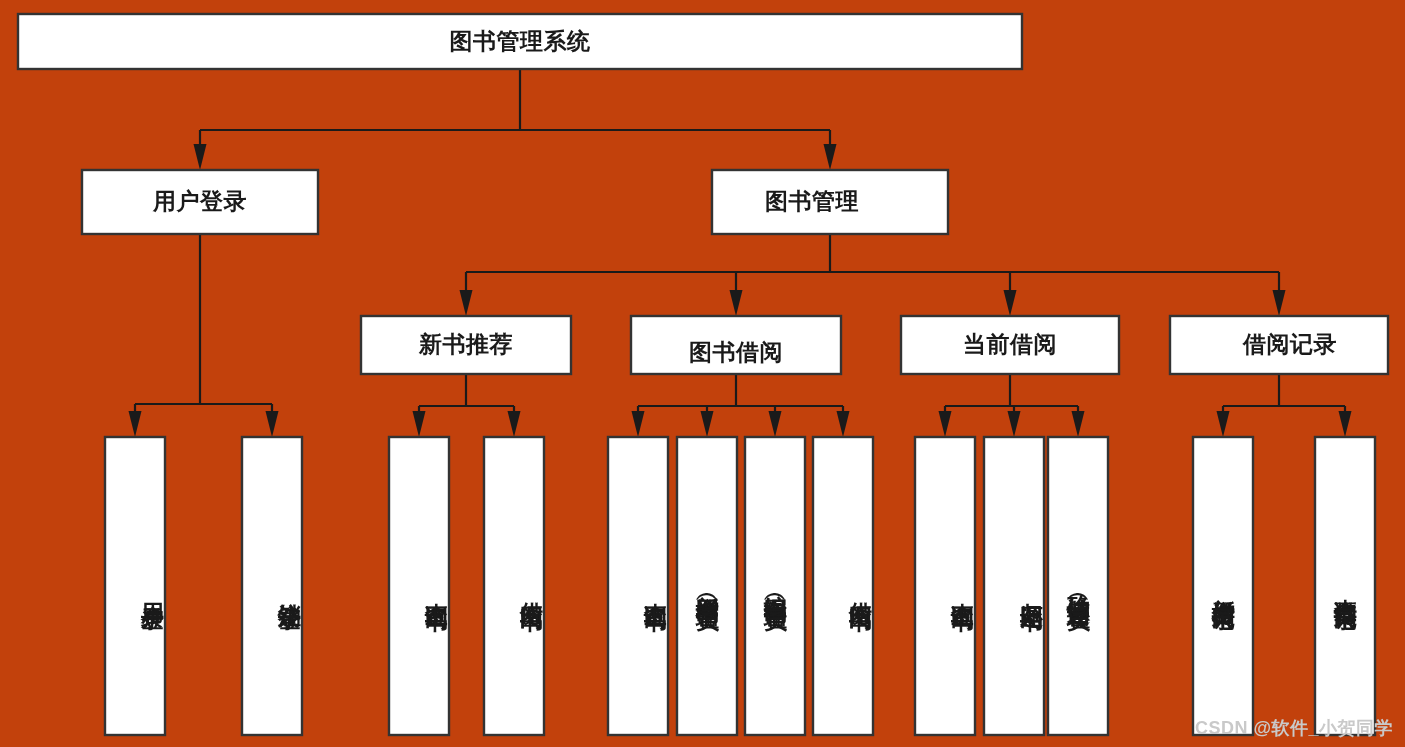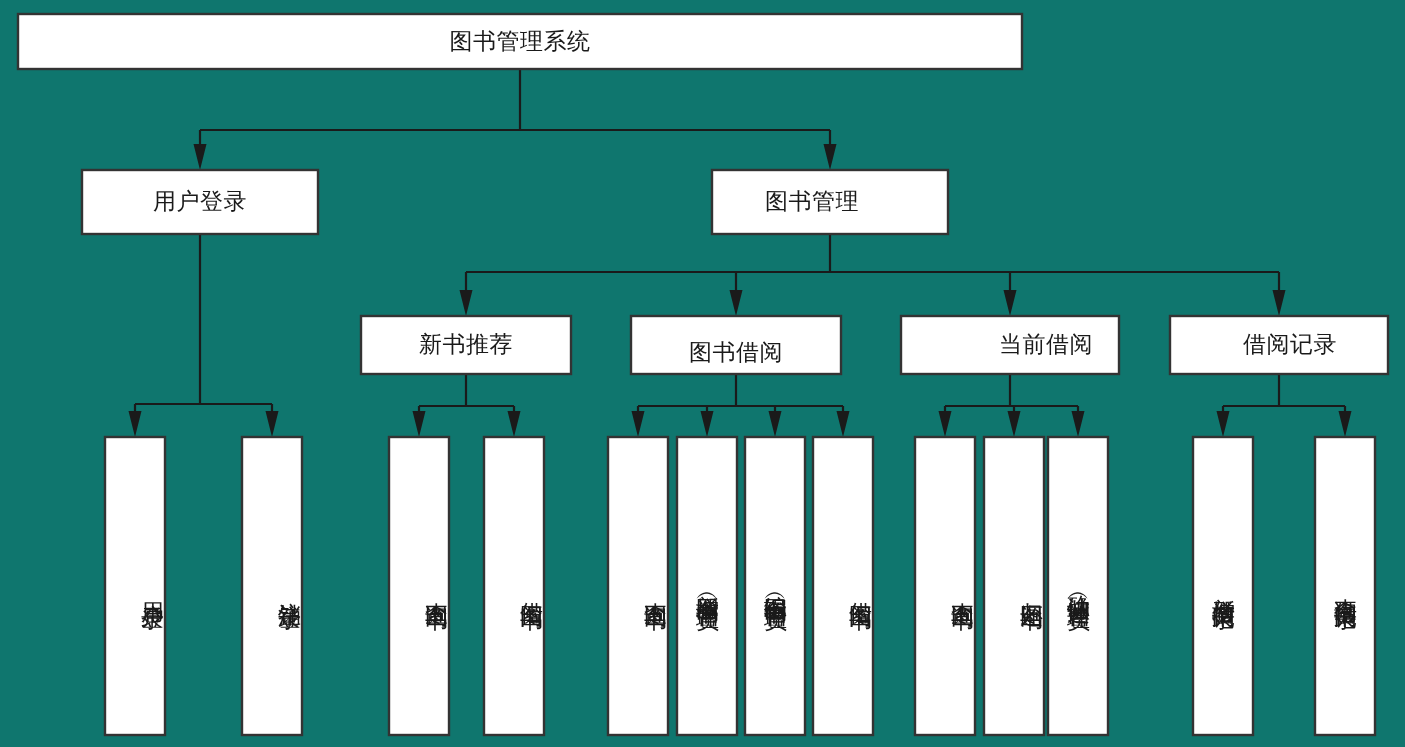--- a/index.html
+++ b/index.html
@@ -8,22 +8,23 @@
     padding: 0;
     background: #ffffff;
   }
   body {
     font-family: "Liberation Sans", "DejaVu Sans", sans-serif;
   }
   #diagram-root {
     position: relative;
     width: 1405px;
     height: 747px;
-    background: #0f766e;
+    background: #c2410c;
     overflow: hidden;
+    font-weight: bold;
   }
   #diagram-svg {
     position: absolute;
     left: 0;
     top: 0;
     width: 1405px;
     height: 747px;
   }
   .node-box {
     fill: #ffffff;
@@ -159,30 +160,31 @@
         <rect x="1315" y="437" width="60" height="298" class="node-box"></rect>
       </g>
   </svg>
 
   <div id="labels-layer">
       <div class="node-label horizontal" style="left: 18px; top: 14px; width: 1004px; height: 55px;">图书管理系统</div>
       <div class="node-label horizontal" style="left: 82px; top: 170px; width: 236px; height: 64px;">用户登录</div>
       <div class="node-label horizontal" style="left: 712px; top: 170px; width: 200px; height: 64px;">图书管理</div>
       <div class="node-label horizontal" style="left: 361px; top: 316px; width: 210px; height: 58px;">新书推荐</div>
       <div class="node-label horizontal" style="left: 631px; top: 316px; width: 210px; height: 74px; text-align: center;">图书借阅</div>
-      <div class="node-label horizontal" style="left: 901px; top: 316px; width: 218px; height: 58px; padding-left: 36px;">当前借阅</div>
+      <div class="node-label horizontal" style="left: 901px; top: 316px; width: 218px; height: 58px;">当前借阅</div>
       <div class="node-label horizontal" style="left: 1170px; top: 316px; width: 240px; height: 58px;">借阅记录</div>
       <div class="node-label vertical" style="left: 105px; top: 437px; width: 60px; height: 298px;">用户登录</div>
       <div class="node-label vertical" style="left: 242px; top: 437px; width: 60px; height: 298px;">注销登录</div>
       <div class="node-label vertical" style="left: 389px; top: 437px; width: 60px; height: 298px;">查询图书</div>
       <div class="node-label vertical" style="left: 484px; top: 437px; width: 60px; height: 298px;">借阅图书</div>
       <div class="node-label vertical" style="left: 608px; top: 437px; width: 60px; height: 298px;">查询图书</div>
       <div class="node-label vertical tall" style="left: 677px; top: 437px; width: 60px; height: 298px;">新增图书（管理员）</div>
       <div class="node-label vertical tall" style="left: 745px; top: 437px; width: 60px; height: 298px;">编辑图书（管理员）</div>
       <div class="node-label vertical" style="left: 813px; top: 437px; width: 60px; height: 298px;">借阅图书</div>
       <div class="node-label vertical" style="left: 915px; top: 437px; width: 60px; height: 298px;">查询图书</div>
       <div class="node-label vertical" style="left: 984px; top: 437px; width: 60px; height: 298px;">归还图书</div>
       <div class="node-label vertical tall" style="left: 1048px; top: 437px; width: 60px; height: 298px;">确认归还（管理员）</div>
       <div class="node-label vertical tall" style="left: 1193px; top: 437px; width: 60px; height: 298px;">新增借阅记录</div>
       <div class="node-label vertical tall" style="left: 1315px; top: 437px; width: 60px; height: 298px;">查询借阅记录</div>
     </div>
 
+  <div id="watermark">CSDN @软件_小贺同学</div>
 </div>
 
 </body></html>

